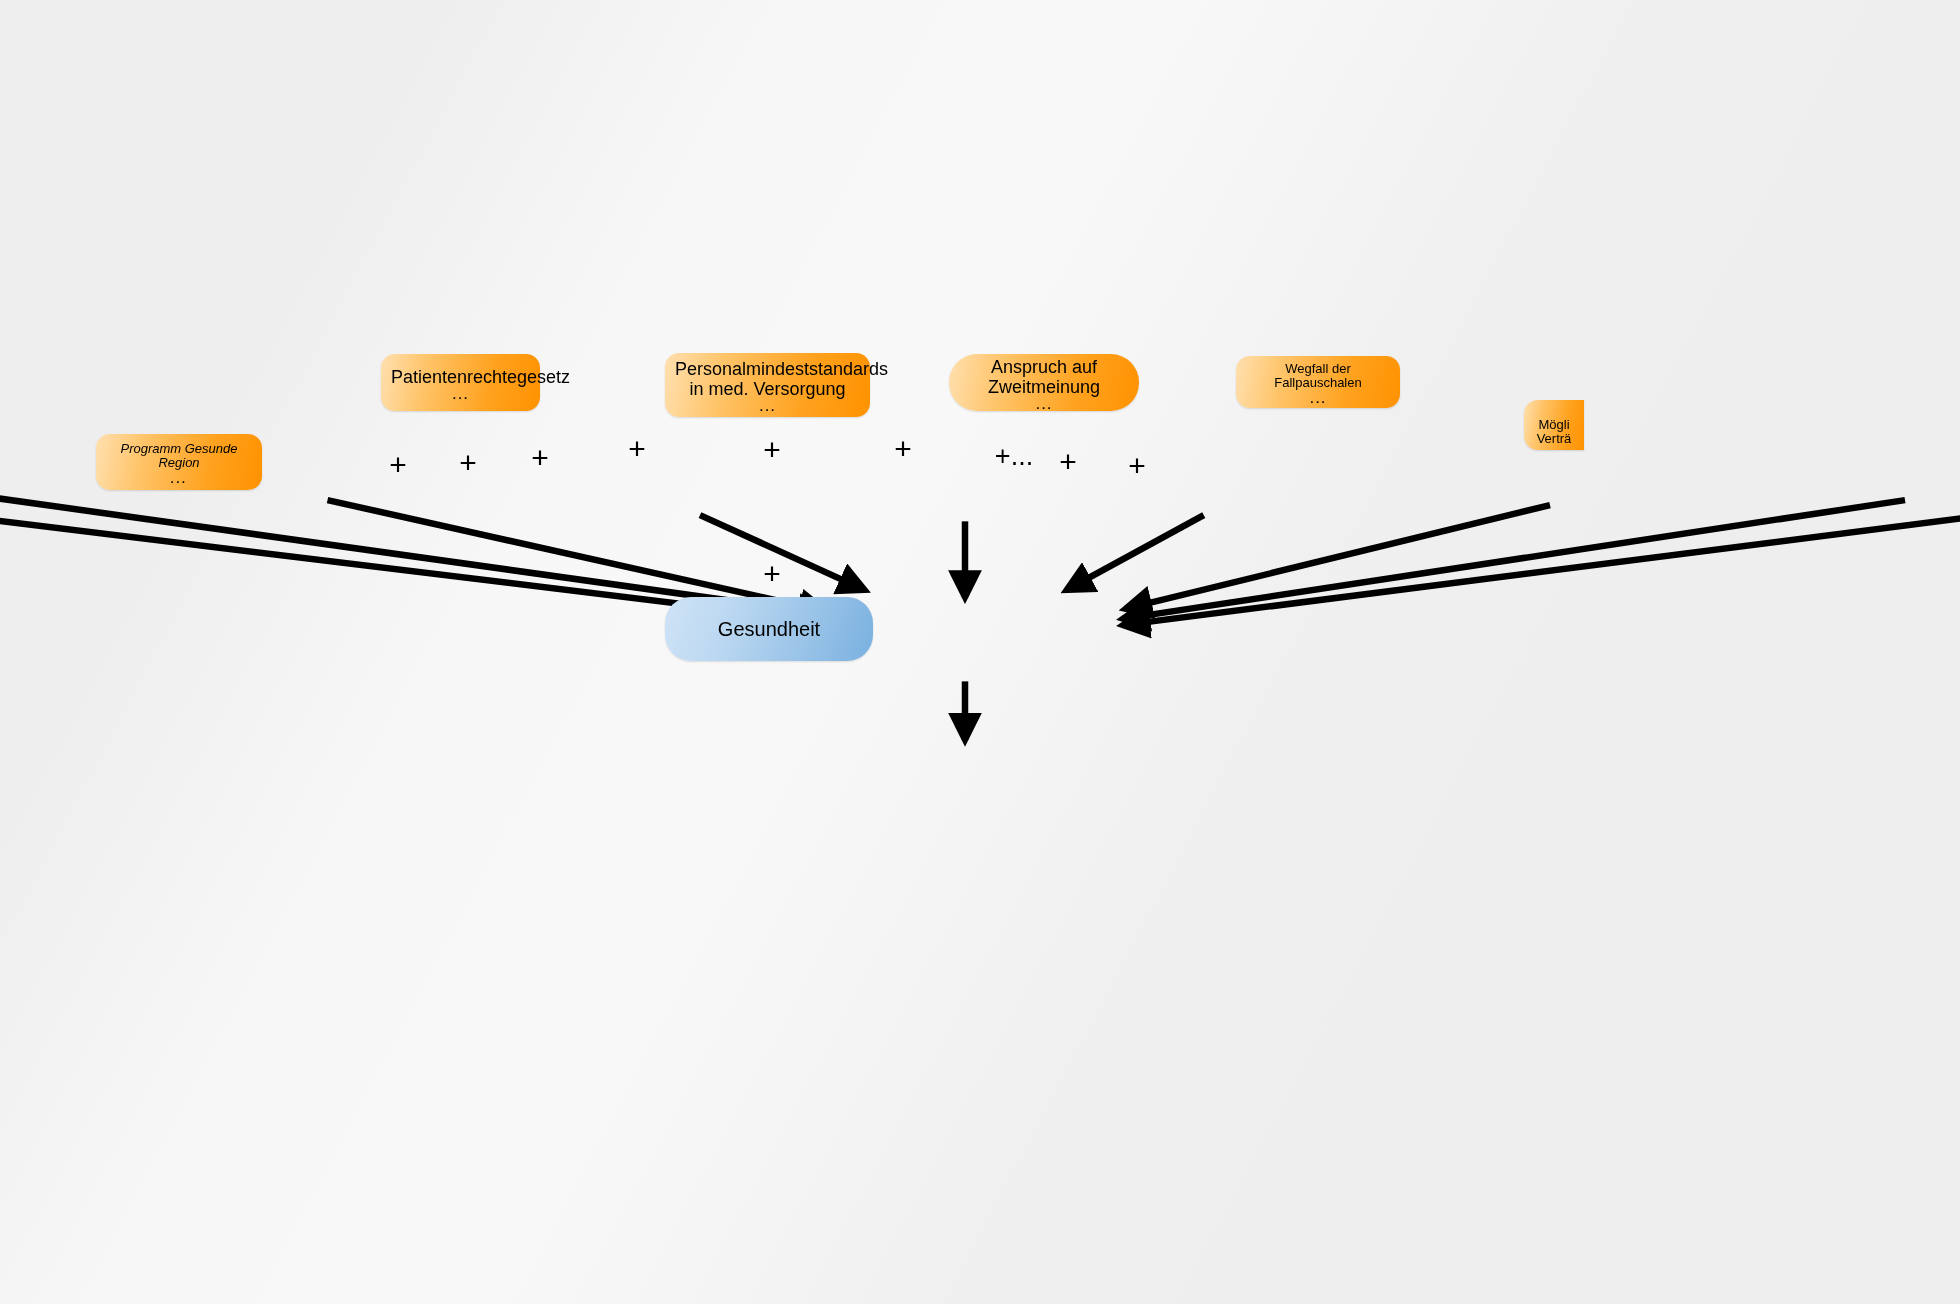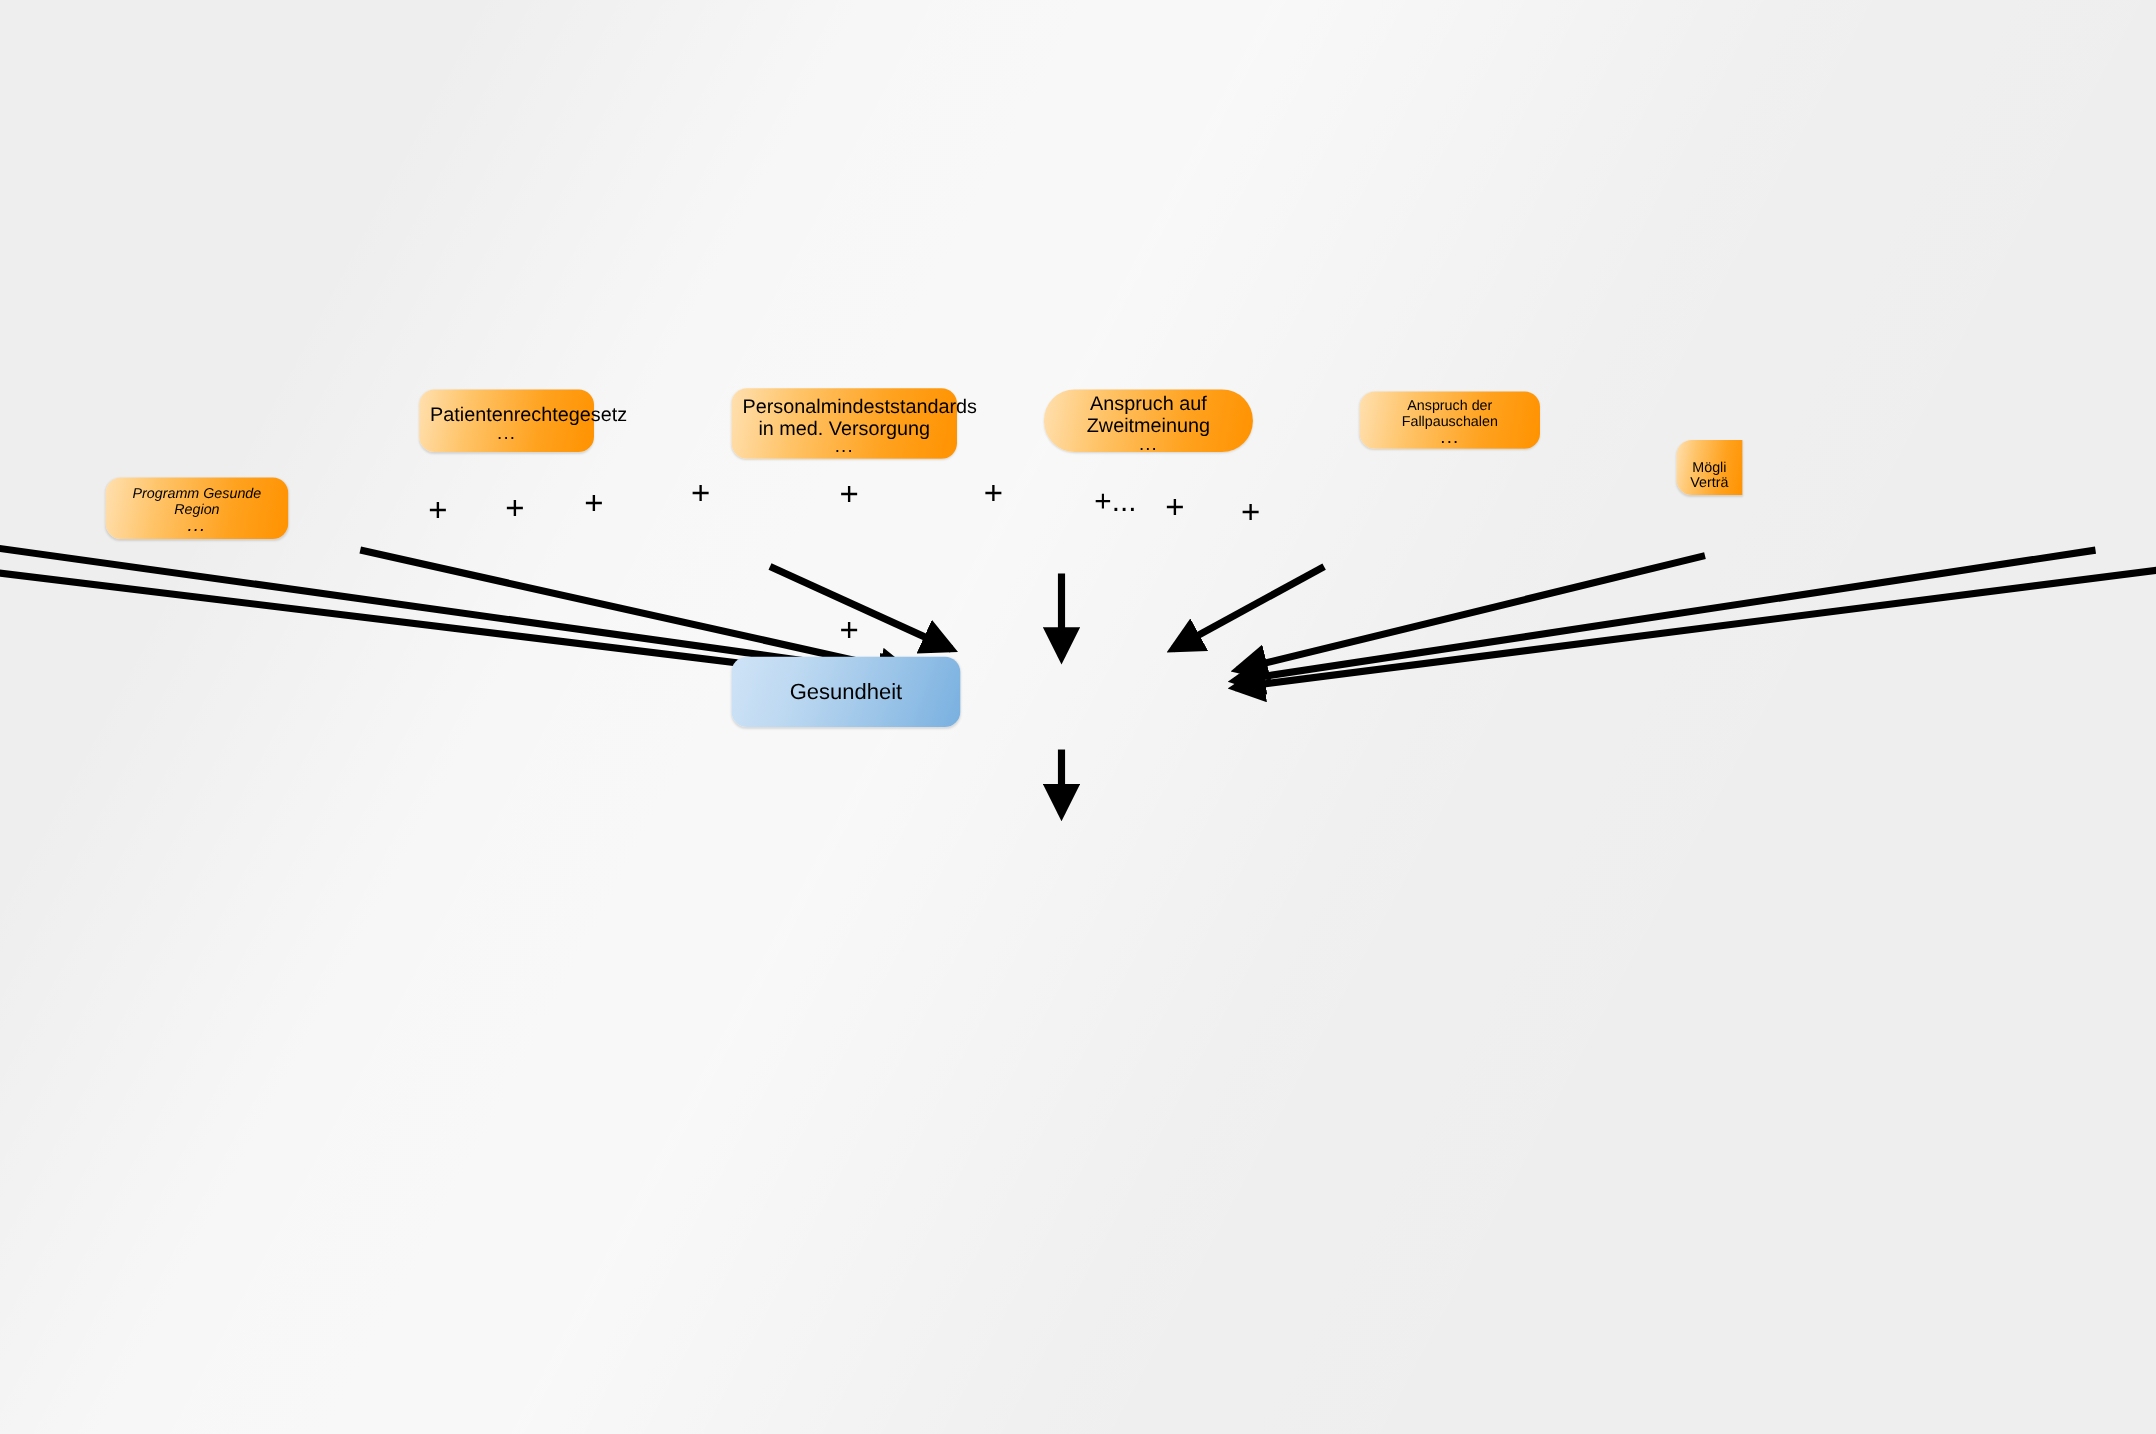--- a/index.html
+++ b/index.html
@@ -143,33 +143,33 @@
 
   <div class="node node-orange" style="left:949px; top:354px; width:190px; height:57px; font-size:18px;border-radius:28px;">
     <span class="label-wrap">
       <span>Anspruch auf Zweitmeinung</span>
       <span class="ellipsis">...</span>
     </span>
   </div>
 
   <div class="node node-orange" style="left:1236px; top:356px; width:164px; height:52px; font-size:13px;">
     <span class="label-wrap">
-      <span>Anspruch der Fallpauschalen</span>
+      <span>Wegfall der Fallpauschalen</span>
       <span class="ellipsis">...</span>
     </span>
   </div>
 
   <div class="node node-orange" style="left:1524px; top:356px; width:60px; height:50px; font-size:13px; justify-content:flex-start; overflow:hidden; border-top-right-radius:0; border-bottom-right-radius:0;margin-top:44px;">
     <span class="label-wrap" style="white-space:pre-line;">
       <span>Mögli Verträ</span>
     </span>
   </div>
 
 
-  <div class="node node-blue-soft" style="left:665px; top:597px; width:208px; height:64px; font-size:20px;">
+  <div class="node node-blue-soft" style="left:665px; top:597px; width:208px; height:64px; font-size:20px;border-radius:26px;">
     <span class="label-wrap">
       <span>Gesundheit</span>
     </span>
   </div>
 
   <div class="edge-label" style="left:398px; top:465px;">+</div>
   <div class="edge-label" style="left:468px; top:463px;">+</div>
   <div class="edge-label" style="left:540px; top:458px;">+</div>
   <div class="edge-label" style="left:637px; top:449px;">+</div>
   <div class="edge-label" style="left:772px; top:450px;">+</div>

